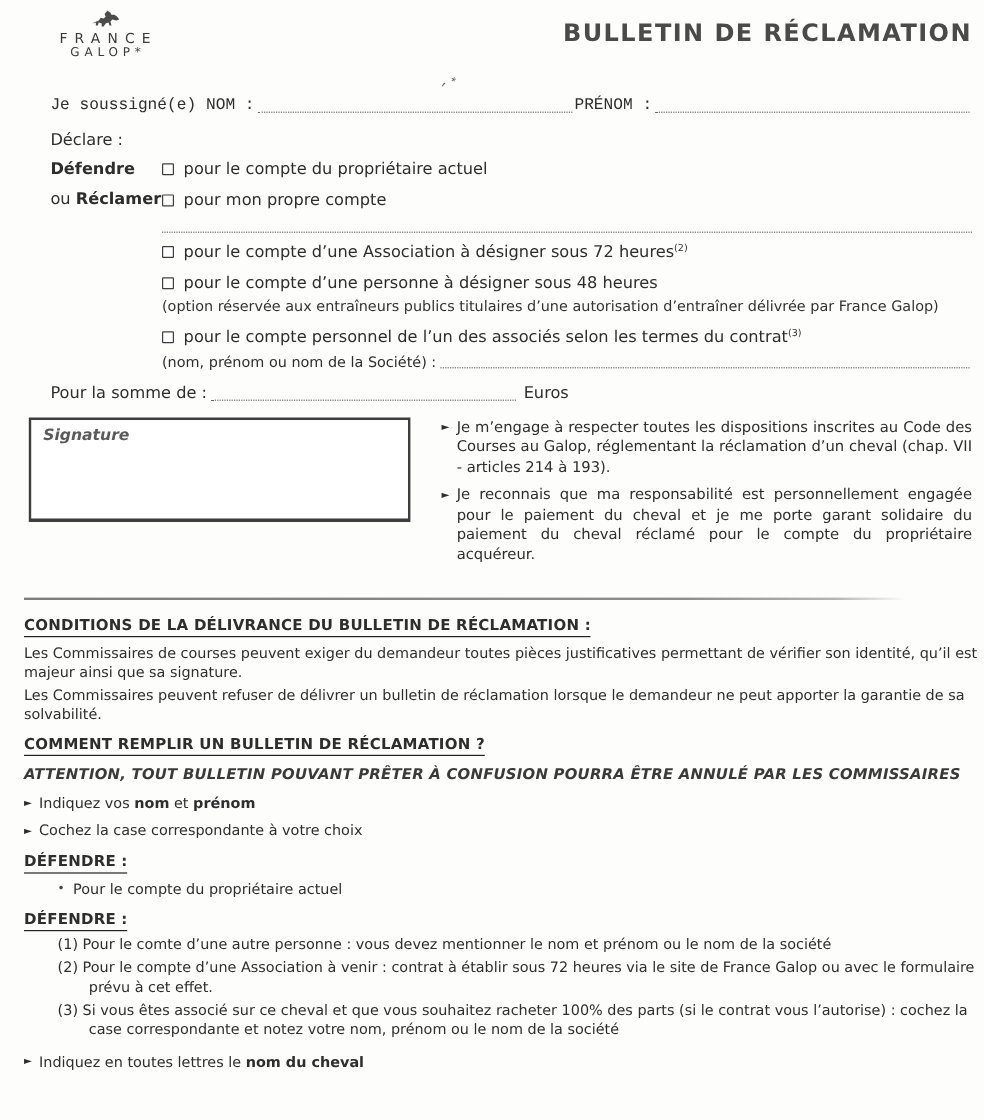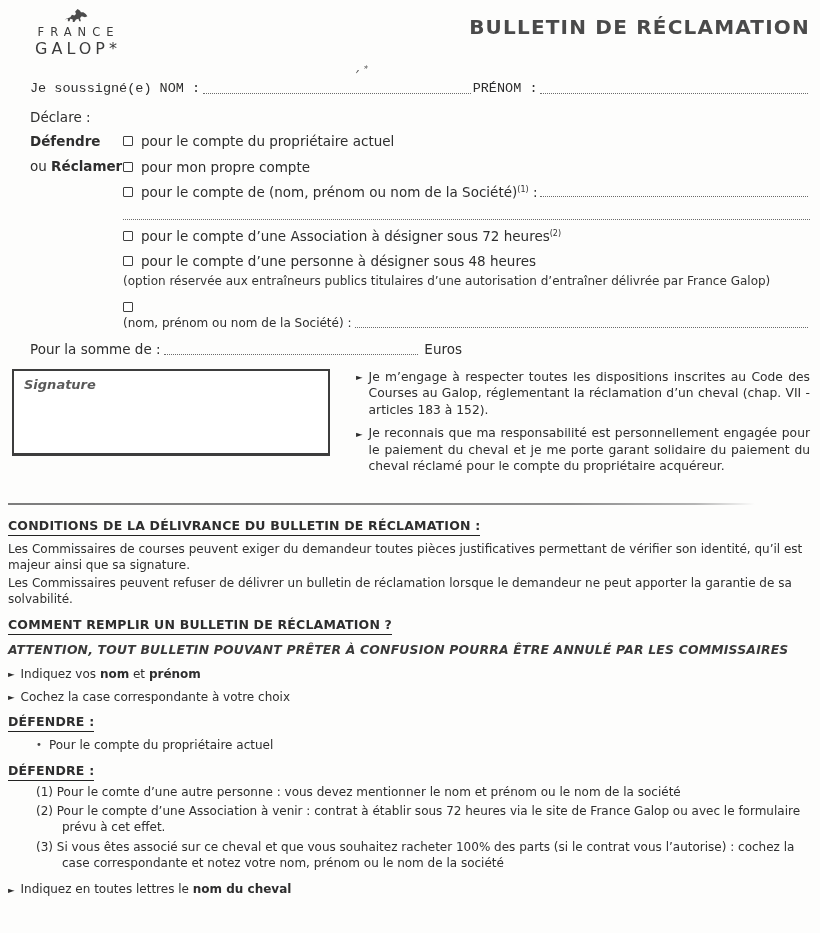--- a/index.html
+++ b/index.html
@@ -2,28 +2,28 @@
 <html lang="fr"><head>
 <meta charset="utf-8">
 <style>
   * { box-sizing: border-box; margin: 0; padding: 0; }
   html, body { width: 820px; height: 933px; overflow: hidden; }
   body {
     background: #fdfdfc;
     font-family: "DejaVu Sans", "Liberation Sans", sans-serif;
     color: #2e2e2e;
   }
-  .page { position: relative; width: 820px; height: 933px; padding: 6px 10px 0 0; }
+  .page { position: relative; width: 820px; height: 933px; padding: 6px 10px 0 12px; }
 
   
   .header { position: relative; height: 52px; }
   .logo { position: absolute; left: 20px; top: 1px; width: 112px; text-align: center; }
   .logo svg { display: block; margin: 0 auto 1px auto; }
   .brand1 { font-size: 11.5px; letter-spacing: 6px; color: #3b3b3b; padding-left: 5px; }
-  .brand2 { font-size: 16px; letter-spacing: 4px; color: #3b3b3b; padding-left: 4px; }
+  .brand2 { font-size: 10px; letter-spacing: 4px; color: #3b3b3b; padding-left: 4px; }
   .title { text-align: right; padding: 9px 0 0 45px; font-size: 20px; font-weight: bold;
            letter-spacing: 1.2px; color: #4a4a4a; }
 
   
   .row { display: flex; align-items: flex-end; font-size: 13.5px; }
   .dots { flex: 1; border-bottom: 1.5px dotted #6a6a6a; height: 13px; margin: 0 2px 2px 3px; }
   .name-row { margin: 23px 0 0 30px; position: relative; font-family: Liberation Mono, monospace; }
   .name-row::after { 
     content: ",*"; position: absolute; left: 326px; top: -17px;
     font-size: 10px; font-style: italic; color: #555; transform: rotate(8deg); }
@@ -110,37 +110,33 @@
     </div>
     <div class="opts">
       <div class="opt" style="margin-top:3px">
         <span class="cb"></span>
         <span>pour le compte du propriétaire actuel</span>
       </div>
       <div class="opt">
         <span class="cb"></span>
         <span>pour mon propre compte</span>
       </div>
-      <div class="opt">
-        <span class="cb"></span>
-        <span><span>pour le compte de (nom, prénom ou nom de la Société)</span><span class="sup">(1)</span><span> :</span></span>
-        <span class="dots"></span>
-      </div>
       <div class="full-dots"></div>
       <div class="opt">
         <span class="cb"></span>
         <span><span>pour le compte d’une Association à désigner sous 72 heures</span><span class="sup">(2)</span></span>
       </div>
       <div class="opt">
         <span class="cb"></span>
         <span>pour le compte d’une personne à désigner sous 48 heures</span>
       </div>
       <div class="opt-note">(option réservée aux entraîneurs publics titulaires d’une autorisation d’entraîner délivrée par France Galop)</div>
       <div class="opt">
         <span class="cb"></span>
+        <span><span>pour le compte personnel de l’un des associés selon les termes du contrat</span><span class="sup">(3)</span></span>
       </div>
       <div class="note-row">
         <span>(nom, prénom ou nom de la Société) :</span>
         <span class="dots"></span>
       </div>
     </div>
   </div>
 
   <div class="row somme-row">
     <span>Pour la somme de :</span>
@@ -148,21 +144,21 @@
     <span class="euros">Euros</span>
   </div>
 
   <div class="sig-row">
     <div class="sig-box">
       <div class="sig-label">Signature</div>
     </div>
     <div class="engagements">
       <div class="eng">
         <span class="arrow">►</span>
-        <p>Je m’engage à respecter toutes les dispositions inscrites au Code des Courses au Galop, réglementant la réclamation d’un cheval (chap. VII - articles 183 à 152).</p>
+        <p>Je m’engage à respecter toutes les dispositions inscrites au Code des Courses au Galop, réglementant la réclamation d’un cheval (chap. VII - articles 214 à 193).</p>
       </div>
       <div class="eng">
         <span class="arrow">►</span>
         <p>Je reconnais que ma responsabilité est personnellement engagée pour le paiement du cheval et je me porte garant solidaire du paiement du cheval réclamé pour le compte du propriétaire acquéreur.</p>
       </div>
     </div>
   </div>
 
   <hr class="divider">
 

